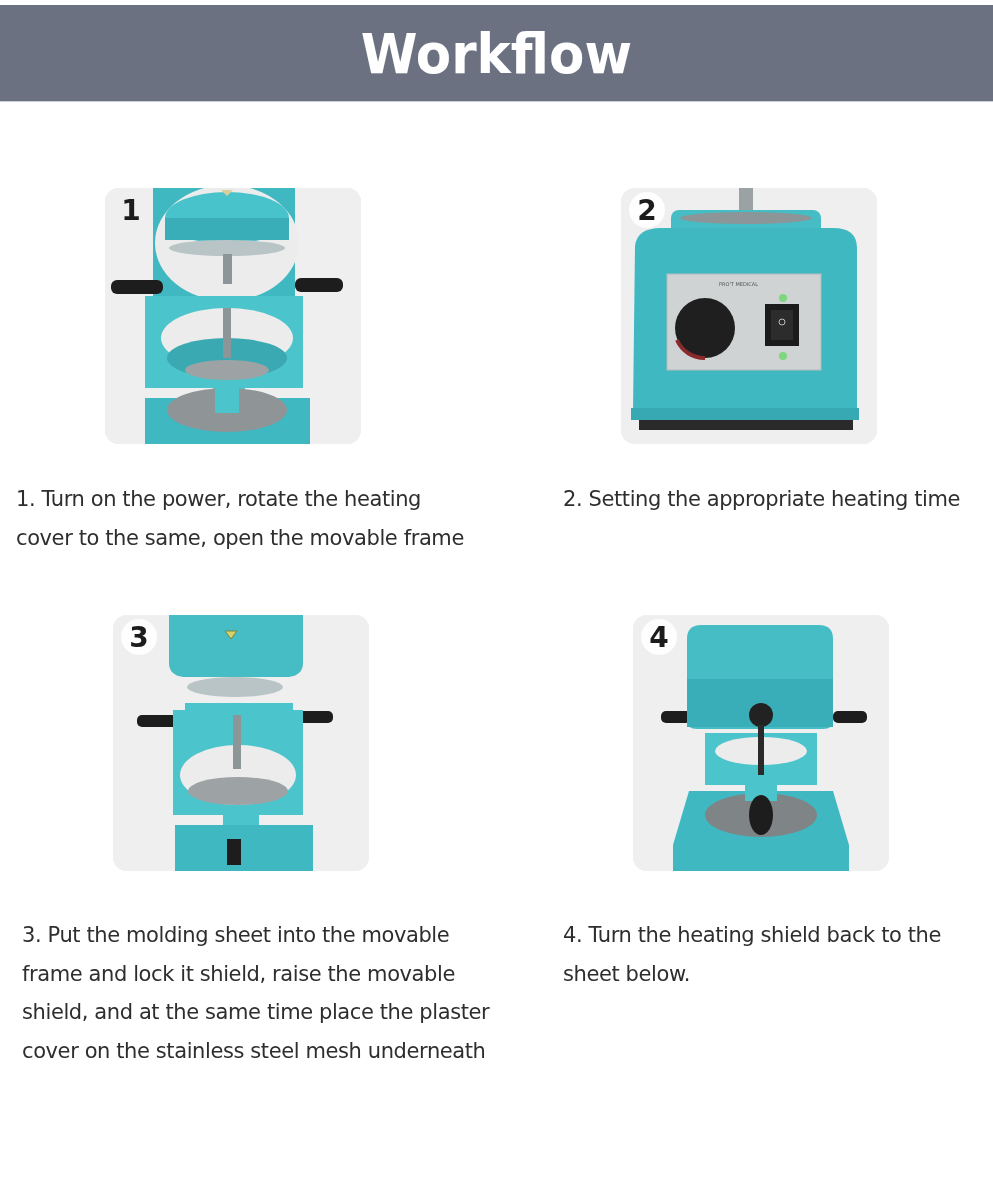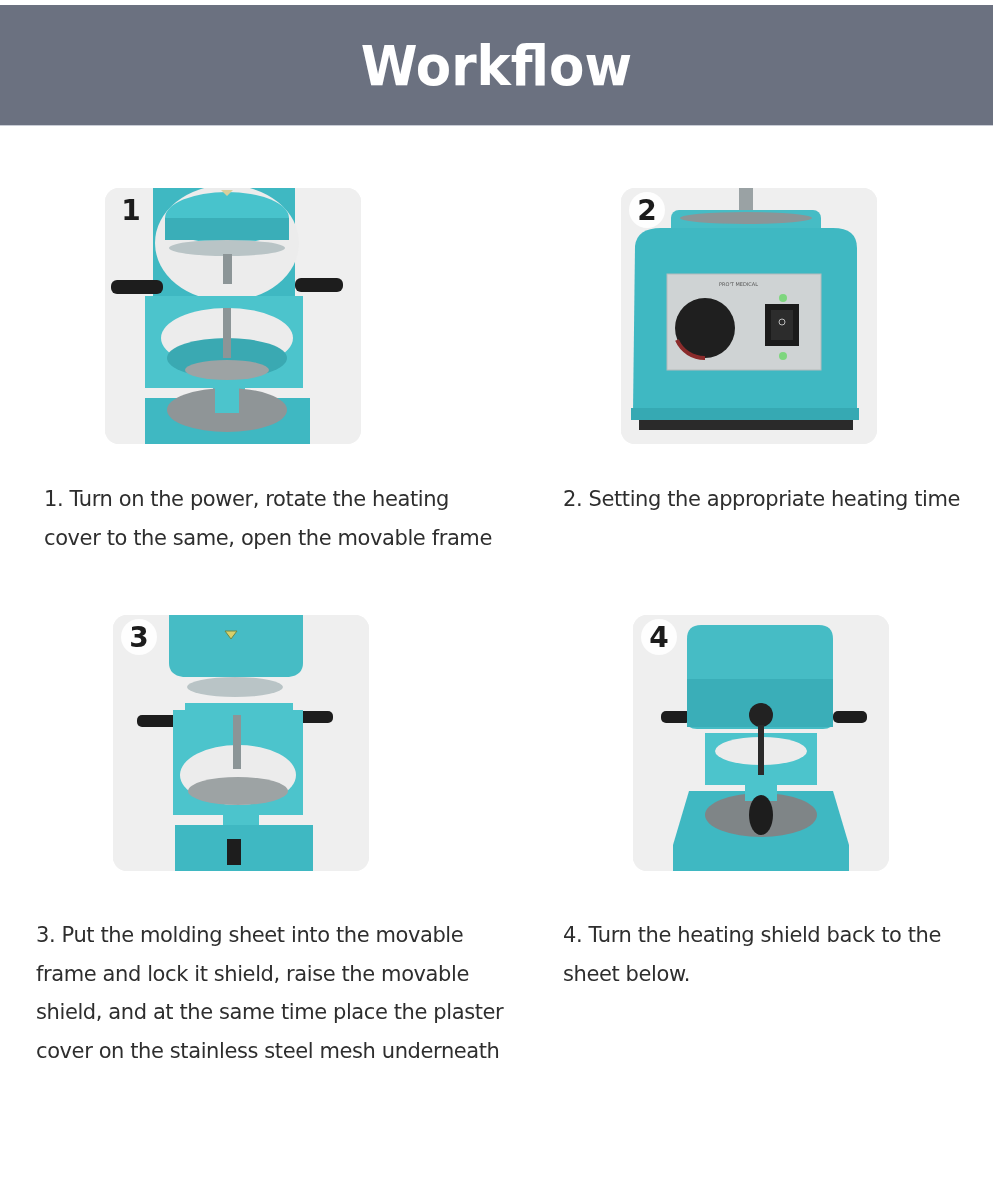--- a/index.html
+++ b/index.html
@@ -1,21 +1,21 @@
 <!DOCTYPE html>
 <html><head>
   <meta charset="utf-8">
   <style>
     html, body { margin: 0; padding: 0; }
     body {
       width: 993px; height: 1191px; background: #ffffff; position: relative; overflow: hidden;
       font-family: "Liberation Sans", sans-serif; color: #2b2b2b;
     }
     .header {
-      position: absolute; left: 0; top: 5px; width: 993px; height: 120px;
+      position: absolute; left: 0; top: 5px; width: 993px; height: 96px;
       background: #6b7180;
       display: flex; align-items: center; justify-content: center;
       box-shadow: 0 1px 0 #c9cdd6;
     }
     .header-title {
       color: #ffffff; font-family: "DejaVu Sans", sans-serif; font-weight: bold;
       font-size: 56px; letter-spacing: 0px; transform: scaleX(0.92);
     }
     .step-photo {
       position: absolute; width: 256px; height: 256px; border-radius: 14px;
@@ -123,30 +123,30 @@
     <ellipse cx="128" cy="136" rx="46" ry="14" fill="#ececec"></ellipse>
     <rect x="125" y="110" width="6" height="50" fill="#2a2a2a"></rect>
     <path d="M56 176 H200 L216 230 V256 H40 V230 Z" fill="#3fb8c2"></path>
     <ellipse cx="128" cy="200" rx="56" ry="22" fill="#7f8587"></ellipse>
     <rect x="112" y="160" width="32" height="26" fill="#4cc4cc"></rect>
     <ellipse cx="128" cy="200" rx="12" ry="20" fill="#1d1d1d"></ellipse>
   </svg>
   <div class="badge">4</div>
 </div>
 
-<div class="step-text" style="left:44px; top:480px;">
+<div class="step-text" style="left:16px; top:480px;">
   <span>1. Turn on the power, rotate the heating</span>
   <span>cover to the same, open the movable frame</span>
 </div>
 
 <div class="step-text" style="left:563px; top:480px;">
   <span>2. Setting the appropriate heating time</span>
 </div>
 
-<div class="step-text" style="left:36px; top:916px;">
+<div class="step-text" style="left:22px; top:916px;">
   <span>3. Put the molding sheet into the movable</span>
   <span>frame and lock it shield, raise the movable</span>
   <span>shield, and at the same time place the plaster</span>
   <span>cover on the stainless steel mesh underneath</span>
 </div>
 
 <div class="step-text" style="left:563px; top:916px;">
   <span>4. Turn the heating shield back to the</span>
   <span>sheet below.</span>
 </div>

